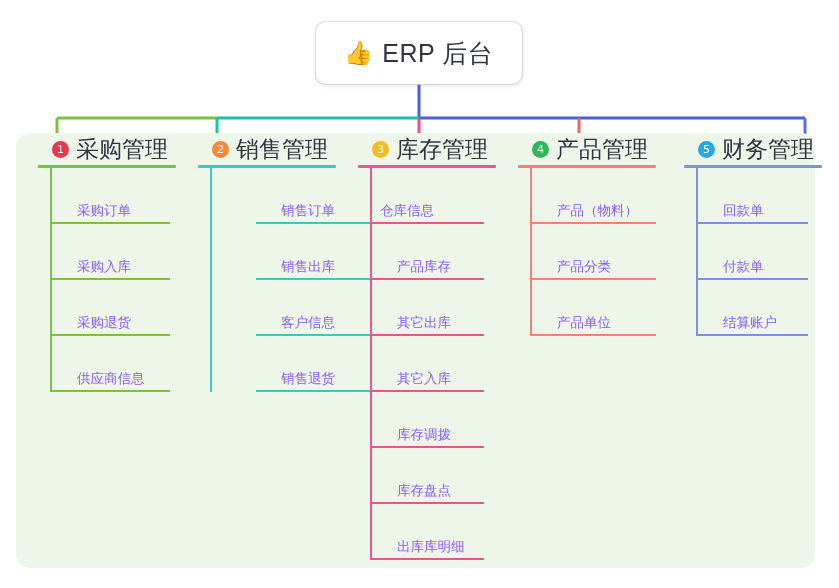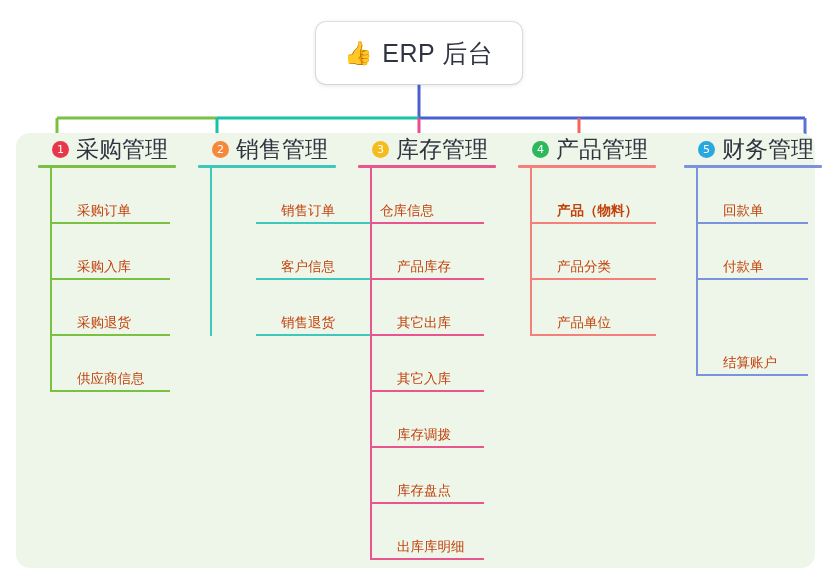--- a/index.html
+++ b/index.html
@@ -134,21 +134,21 @@
     display: flex;
     align-items: flex-end;
     padding-left: 25px;
     padding-bottom: 3px;
     width: 118px;
     border-bottom-width: 2px;
     border-bottom-style: solid;
   }
   .item-label {
     font-size: 13.5px;
-    color: #c2410c;
+    color: #8b5cf6;
     white-space: nowrap;
     line-height: 17px;
   }
   .col-3 .item { width: 112px; }
   .col-4 .item { width: 124px; }
   .col-5 .item { width: 110px; }
 </style>
 </head>
 <body>
 
@@ -201,20 +201,23 @@
         <div class="col-header">
           <span class="badge" style="background: rgb(245, 136, 59);">2</span>
           <span class="col-title">销售管理</span>
         </div>
         <div class="col-underline" style="background: rgb(63, 199, 187);"></div>
         <div class="col-items" style="border-left-color: rgb(63, 199, 187); padding-left: 44px;">
           <div class="item" style="border-bottom-color: rgb(63, 199, 187);">
             <span class="item-label">销售订单</span>
           </div>
           <div class="item" style="border-bottom-color: rgb(63, 199, 187);">
+            <span class="item-label">销售出库</span>
+          </div>
+          <div class="item" style="border-bottom-color: rgb(63, 199, 187);">
             <span class="item-label">客户信息</span>
           </div>
           <div class="item" style="border-bottom-color: rgb(63, 199, 187);">
             <span class="item-label">销售退货</span>
           </div>
         </div>
       </div>
       <div class="column col-3">
         <div class="col-header">
           <span class="badge" style="background: rgb(245, 188, 30);">3</span>
@@ -245,21 +248,21 @@
           </div>
         </div>
       </div>
       <div class="column col-4">
         <div class="col-header">
           <span class="badge" style="background: rgb(46, 184, 92);">4</span>
           <span class="col-title">产品管理</span>
         </div>
         <div class="col-underline" style="background: rgb(244, 128, 124);"></div>
         <div class="col-items" style="border-left-color: rgb(244, 128, 124);">
-          <div class="item" style="border-bottom-color: rgb(244, 128, 124); font-weight: bold;">
+          <div class="item" style="border-bottom-color: rgb(244, 128, 124);">
             <span class="item-label">产品（物料）</span>
           </div>
           <div class="item" style="border-bottom-color: rgb(244, 128, 124);">
             <span class="item-label">产品分类</span>
           </div>
           <div class="item" style="border-bottom-color: rgb(244, 128, 124);">
             <span class="item-label">产品单位</span>
           </div>
         </div>
       </div>
@@ -269,20 +272,20 @@
           <span class="col-title">财务管理</span>
         </div>
         <div class="col-underline" style="background: rgb(123, 146, 221);"></div>
         <div class="col-items" style="border-left-color: rgb(123, 146, 221);">
           <div class="item" style="border-bottom-color: rgb(123, 146, 221);">
             <span class="item-label">回款单</span>
           </div>
           <div class="item" style="border-bottom-color: rgb(123, 146, 221);">
             <span class="item-label">付款单</span>
           </div>
-          <div class="item" style="border-bottom-color: rgb(123, 146, 221); margin-top: 40px;">
+          <div class="item" style="border-bottom-color: rgb(123, 146, 221);">
             <span class="item-label">结算账户</span>
           </div>
         </div>
       </div>
     </div>
 
 </div>
 
 </body></html>

